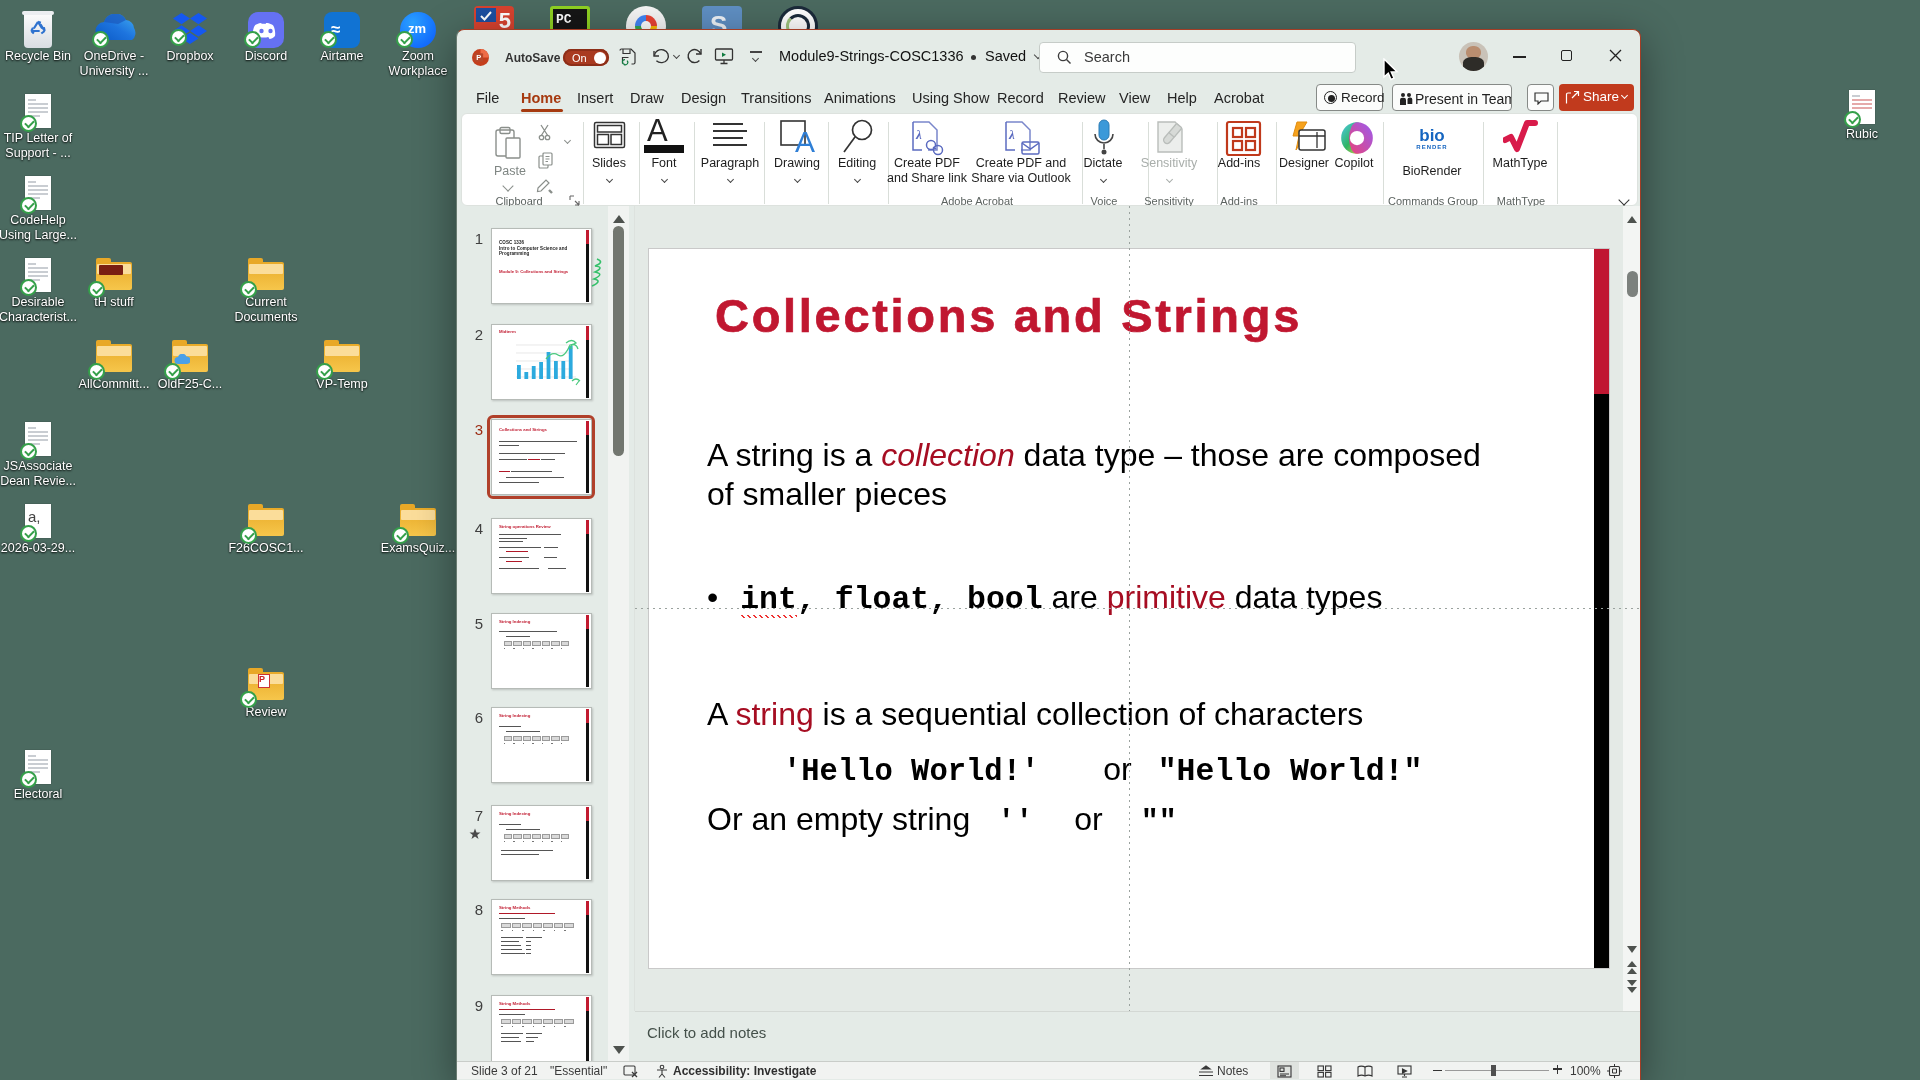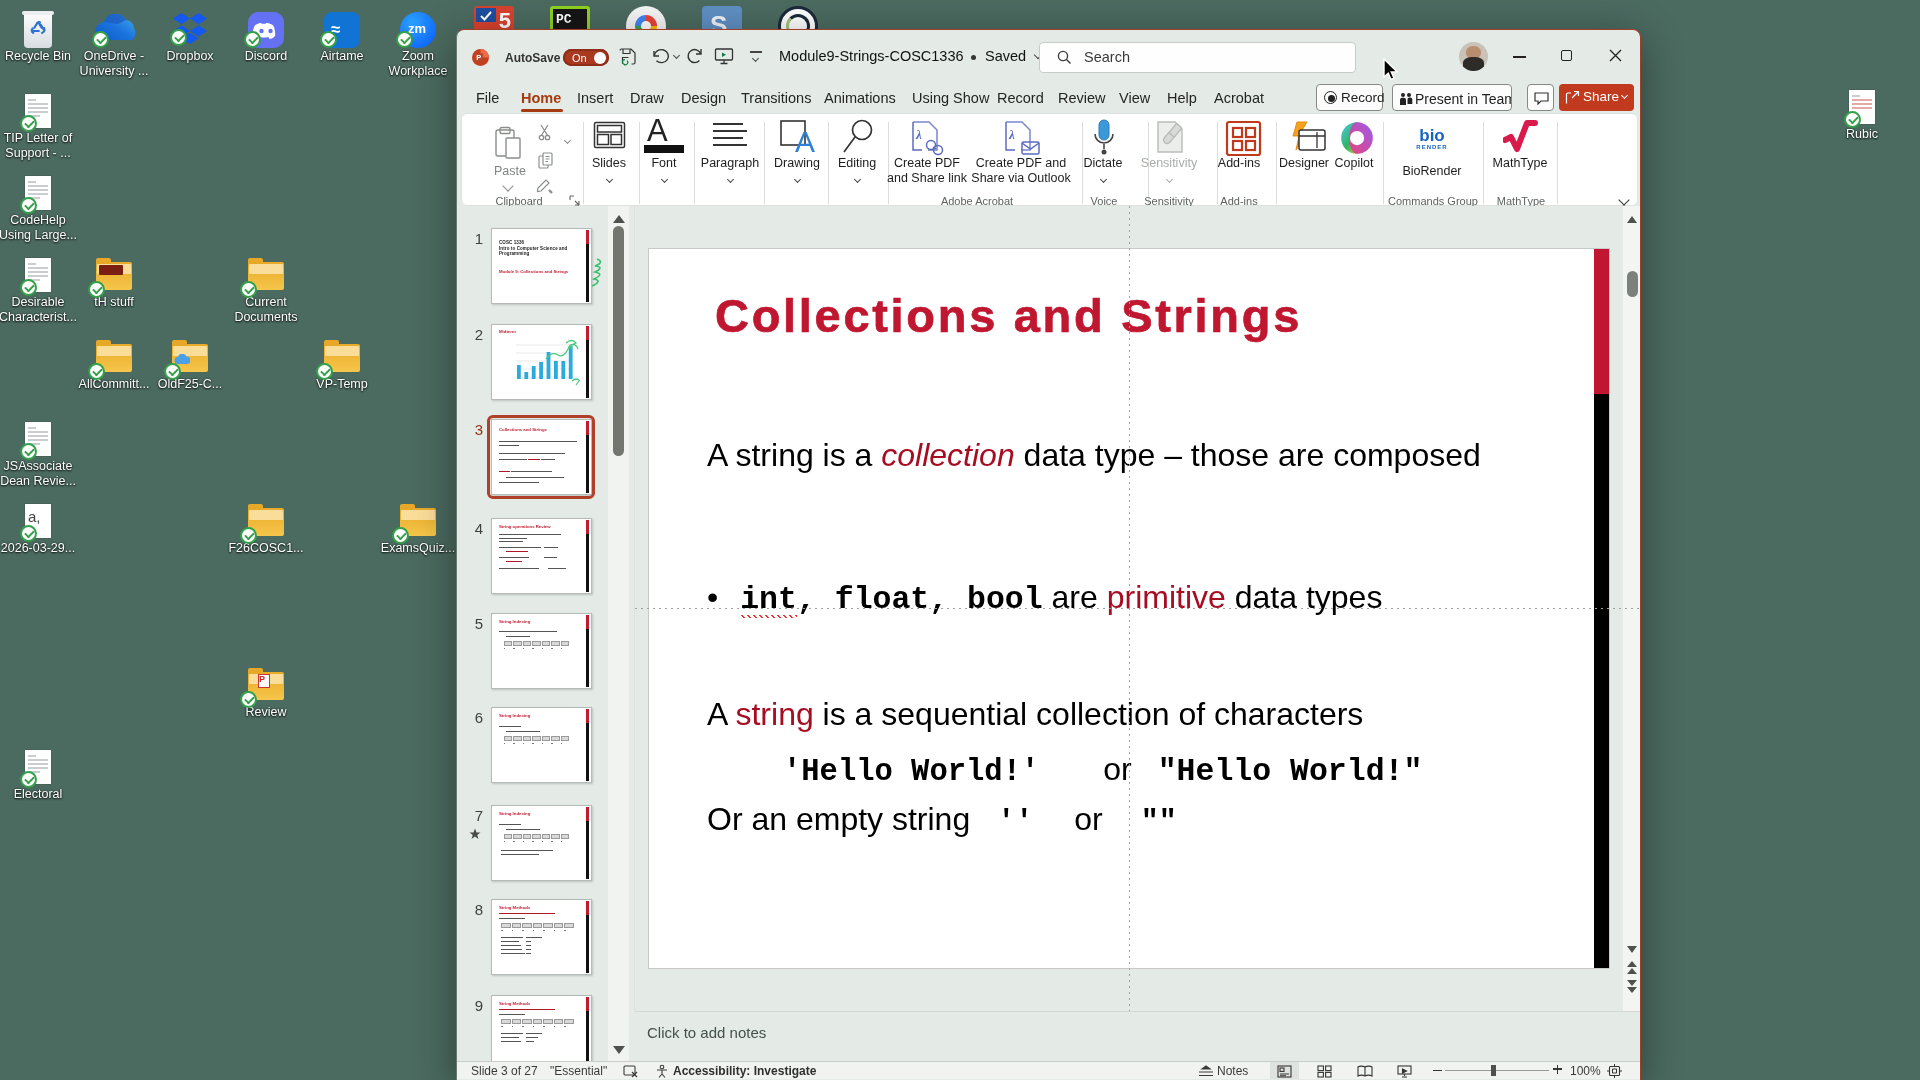--- a/index.html
+++ b/index.html
@@ -776,20 +776,21 @@
         <div style="left:156px;top:20px;width:11px;height:230px;background:#72766f;border-radius:5.5px"></div>
         <div style="left:156px;top:840px;width:0;height:0;border-left:6px solid transparent;border-right:6px solid transparent;border-top:8px solid #4e524e"></div>
       </div>
 
   <div id="workspace" style="left:177px;top:0;width:1008px;height:805px;overflow:hidden;background:#e4eae6;border-left:1px solid #dde2de">
    <div id="slide" style="left:14px;top:43px;width:960px;height:719px;background:#fff;box-shadow:0 0 0 1px #c9c9c9">
     <div style="left:945px;top:0;width:15px;height:145px;background:#c01631"></div>
     <div style="left:945px;top:145px;width:15px;height:574px;background:#000"></div>
     <div class="ln" style="left:66px;top:38.5px;font-size:47px;font-weight:bold;color:#c01730;letter-spacing:2.7px;-webkit-text-stroke:.7px #c01730">Collections and Strings</div>
     <div class="ln" style="left:58px;top:188px;font-size:32px">A string is a <span class="red" style="font-style:italic">collection</span> data type – those are composed</div>
+    <div class="ln" style="left:58px;top:227px;font-size:32px">of smaller pieces</div>
     <div class="ln" style="left:58px;top:330px;font-size:32px">•<span style="display:inline-block;width:22px"></span><span class="mono" style="font-size:31.5px"><span style="background:linear-gradient(45deg,transparent 40%,#e33 40%,#e33 60%,transparent 60%) repeat-x left bottom/6px 3px;padding-bottom:1px">int</span>, float, bool</span> are <span class="red">primitive</span> data types</div>
     <div class="ln" style="left:58px;top:447px;font-size:32px">A <span class="red">string</span> is a sequential collection of characters</div>
     <div class="ln" style="left:134px;top:502px;font-size:30.5px"><span class="mono">'Hello World!'</span><span style="font-size:32px;margin-left:64px">or</span><span class="mono" style="margin-left:26px;font-size:31.5px">"Hello World!"</span></div>
     <div class="ln" style="left:58px;top:552px;font-size:32px">Or an empty string<span class="mono" style="font-size:30px;margin-left:27px">''</span><span style="margin-left:41px">or</span><span class="mono" style="font-size:30px;margin-left:38px">""</span></div>
    </div>
    <div style="left:494px;top:0;width:1px;height:805px;background:repeating-linear-gradient(to bottom,#9aa29e 0 2px,transparent 2px 6px);z-index:5"></div>
    <div style="left:0;top:402px;width:1008px;height:1px;background:repeating-linear-gradient(to right,#9aa29e 0 2px,transparent 2px 6px);z-index:5"></div>
   </div>
 
   <div id="vscroll" style="left:1166px;top:0;width:19px;height:806px;background:#f3f5f3">
@@ -801,21 +802,21 @@
    <div style="left:4px;top:774px;width:0;height:0;border-left:5.5px solid transparent;border-right:5.5px solid transparent;border-top:6px solid #4e524e"></div>
    <div style="left:4px;top:781px;width:0;height:0;border-left:5.5px solid transparent;border-right:5.5px solid transparent;border-top:6px solid #4e524e"></div>
   </div>
 
   <div id="notes" style="left:178px;top:805px;width:1007px;height:51px;background:#e4ebe7;border-top:1px solid #d3d8d4">
    <div style="left:12px;top:12px;font-size:15px;color:#44504a">Click to add notes</div>
   </div>
  </div>
 
  <div id="statusbar" style="left:0;top:1031px;width:1185px;height:18px;background:#f1f3f1;border-top:1px solid #c9cdc9">
-  <div style="left:14px;top:2px">Slide 3 of 27</div>
+  <div style="left:14px;top:2px">Slide 3 of 21</div>
   <div style="left:93px;top:2px">"Essential"</div>
   <svg style="left:166px;top:2.5px" width="15" height="13" viewBox="0 0 15 13" fill="none" stroke="#3a3a3a" stroke-width="1.1">
         <rect x="1" y="1" width="11" height="9" rx="1"></rect>
         <path d="M9 12 L14 7 M9 7 l5 5" stroke-width="1.3"></path>
       </svg>
   <svg style="left:198px;top:2px" width="14" height="14" viewBox="0 0 14 14" fill="none" stroke="#3a3a3a" stroke-width="1.1">
         <circle cx="7" cy="3" r="1.8"></circle>
         <path d="M2 6 h10 M7 6 v4 M7 10 l-3 3.5 M7 10 l3 3.5"></path>
       </svg>
   <div style="left:216px;top:2px;font-weight:bold;color:#2f2f2f">Accessibility: Investigate</div>

